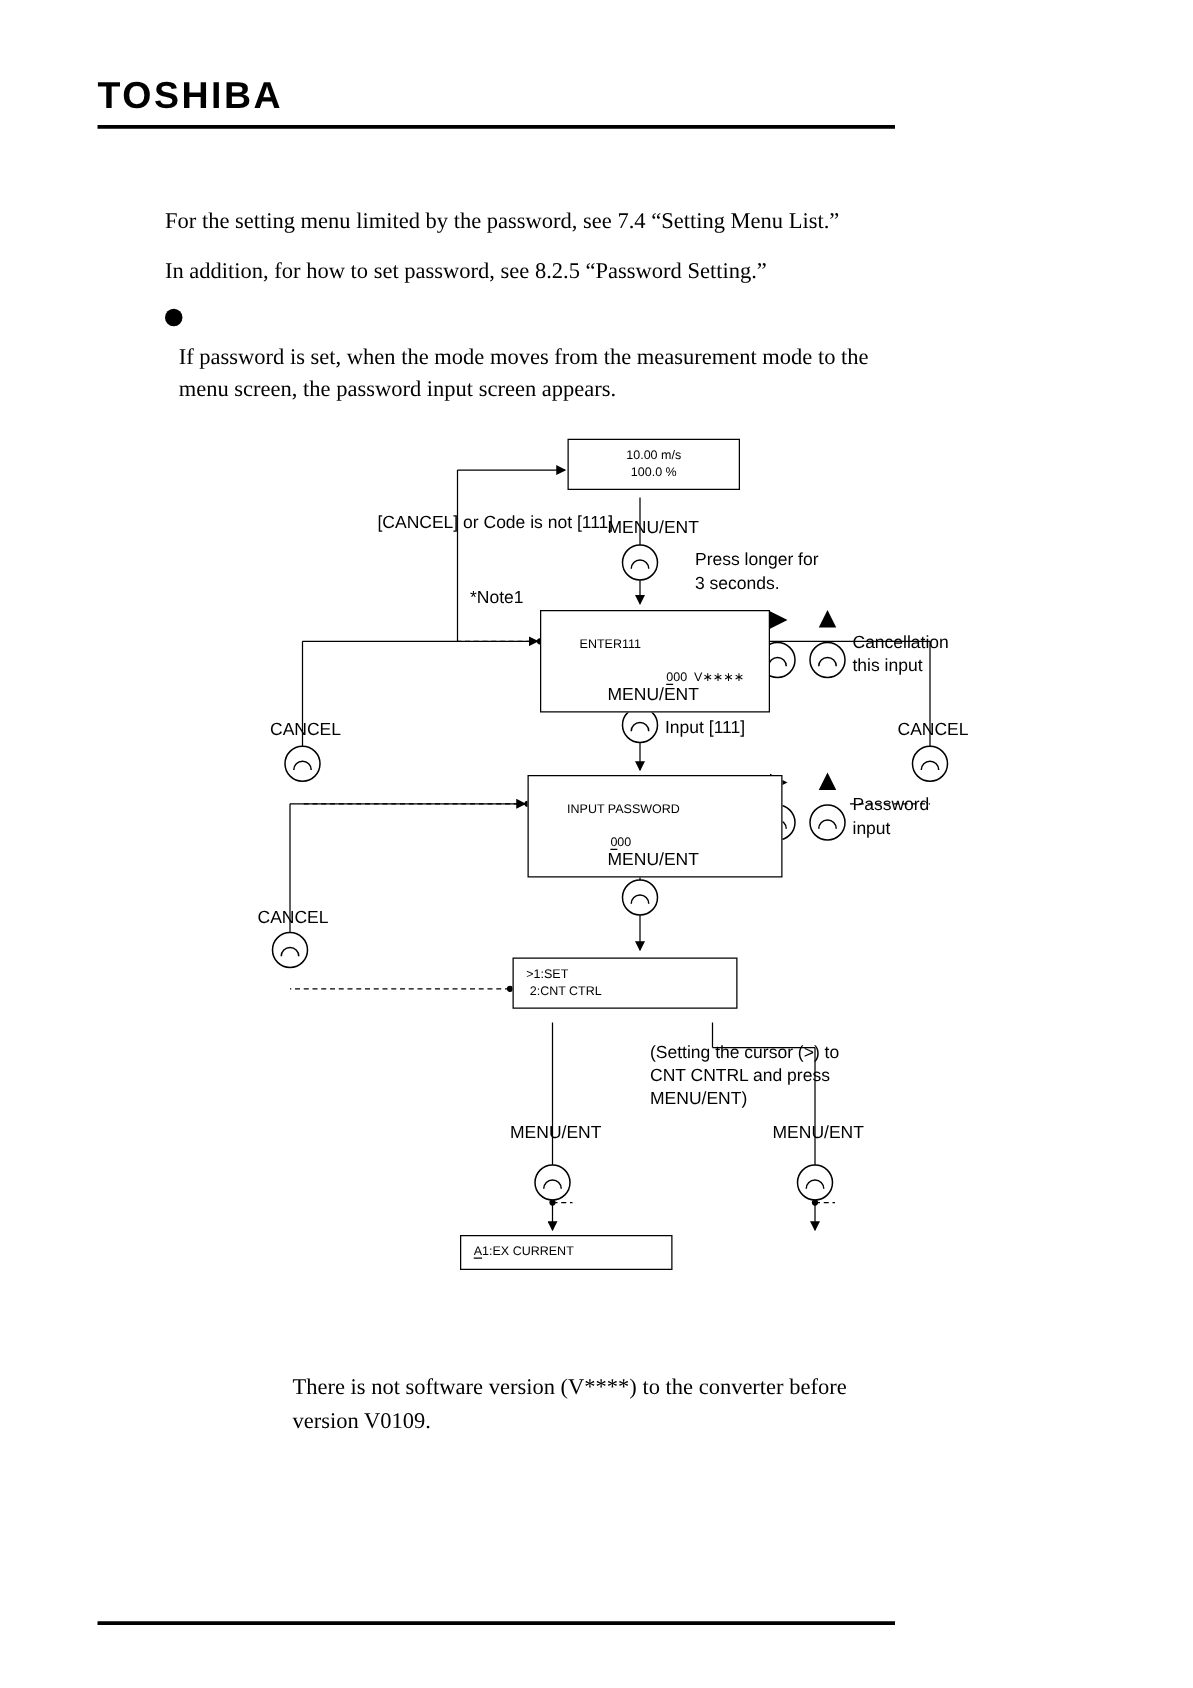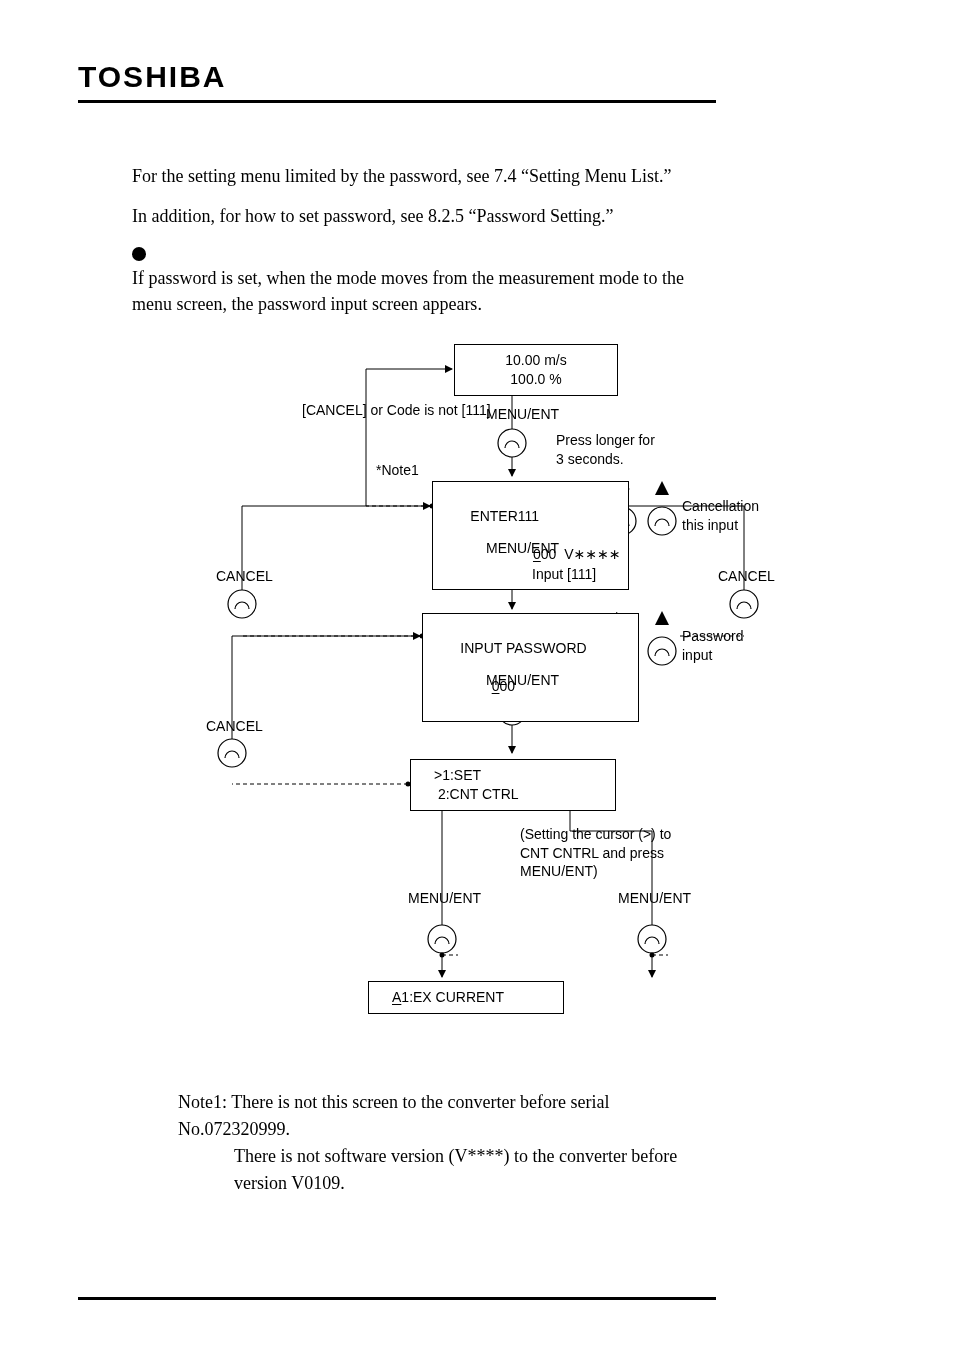--- a/index.html
+++ b/index.html
@@ -7,21 +7,21 @@
 .brand{font-family:Arial,Helvetica,sans-serif;font-size:30px;font-weight:900;letter-spacing:2px}
 .hr-top{border:none;border-top:3px solid #000;margin:6px 0 0 0}
 .hr-bot{border:none;border-top:3px solid #000;margin:0}
 .body-text{margin-left:54px;margin-top:60px;font-size:18px;line-height:1.45}
 .body-text p{margin:0 0 14px 0}
 .bullet-row{margin-left:54px;margin-top:14px;font-size:18px;display:flex;align-items:flex-start;gap:10px}
 .bullet-dot{width:14px;height:14px;border-radius:50%;background:#000;flex:0 0 auto;margin-top:4px}
 .after-bullet{margin-left:54px;font-size:18px;line-height:1.45;margin-top:4px}
 .diagram-wrap{margin:24px 54px 0 54px;position:relative;height:720px}
 .diagram-svg{position:absolute;inset:0}
-.dnode{position:absolute;border:1px solid #000;background:#fff;font-family:Arial,Helvetica,sans-serif;font-size:14px;line-height:1.35;padding:6px 23px;text-align:center;white-space:pre}
+.dnode{position:absolute;border:1px solid #000;background:#fff;font-family:Arial,Helvetica,sans-serif;font-size:10px;line-height:1.35;padding:6px 10px;text-align:center;white-space:pre}
 .dlabel{position:absolute;font-family:Arial,Helvetica,sans-serif;font-size:14px;line-height:1.3;color:#000}
 .under{text-decoration:underline;text-underline-offset:2px}
 .footnote{margin-left:100px;margin-top:28px;font-size:18px;line-height:1.5}
 .footer-area{position:absolute;left:78px;right:78px;bottom:50px}
 </style>
 </head>
 <body>
 
 <div class="page">
   <div class="brand">TOSHIBA</div>
@@ -29,21 +29,21 @@
 
   <div class="body-text">
     <p>For the setting menu limited by the password, see 7.4 “Setting Menu List.”</p>
     <p>In addition, for how to set password, see 8.2.5 “Password Setting.”</p>
   </div>
 
   <div class="bullet-row">
     <div class="bullet-dot"></div>
   </div>
   <div class="after-bullet">
-    <p style="margin:0">If password is set, when the mode moves from the measurement mode to the menu screen, the password input screen appears.</p>
+    <p style="margin:11px">If password is set, when the mode moves from the measurement mode to the menu screen, the password input screen appears.</p>
   </div>
 
   <div class="diagram-wrap">
 
     <svg class="diagram-svg" width="700" height="720" viewBox="0 0 700 720">
       <defs>
         <marker id="arr" markerWidth="8" markerHeight="8" refX="7" refY="4" orient="auto">
           <path d="M0,0 L8,4 L0,8 Z" fill="#000"></path>
         </marker>
         <g id="btncirc">
@@ -155,20 +155,19 @@
 
     <div class="dlabel" style="left:276px;top:548px">MENU/ENT</div>
 
     <div class="dlabel" style="left:388px;top:484px;width:170px">(Setting the cursor (&gt;)
 to CNT CNTRL and
 press MENU/ENT)</div>
     <div class="dlabel" style="left:486px;top:548px">MENU/ENT</div>
   </div>
 
   <div class="footnote">
-    <div>Note1: There is not this screen to the converter before serial No.072320999.</div>
     <div style="margin-left:56px">There is not software version (V****) to the converter before version V0109.</div>
   </div>
 
   <div class="footer-area">
     <hr class="hr-bot">
   </div>
 </div>
 
 </body></html>

